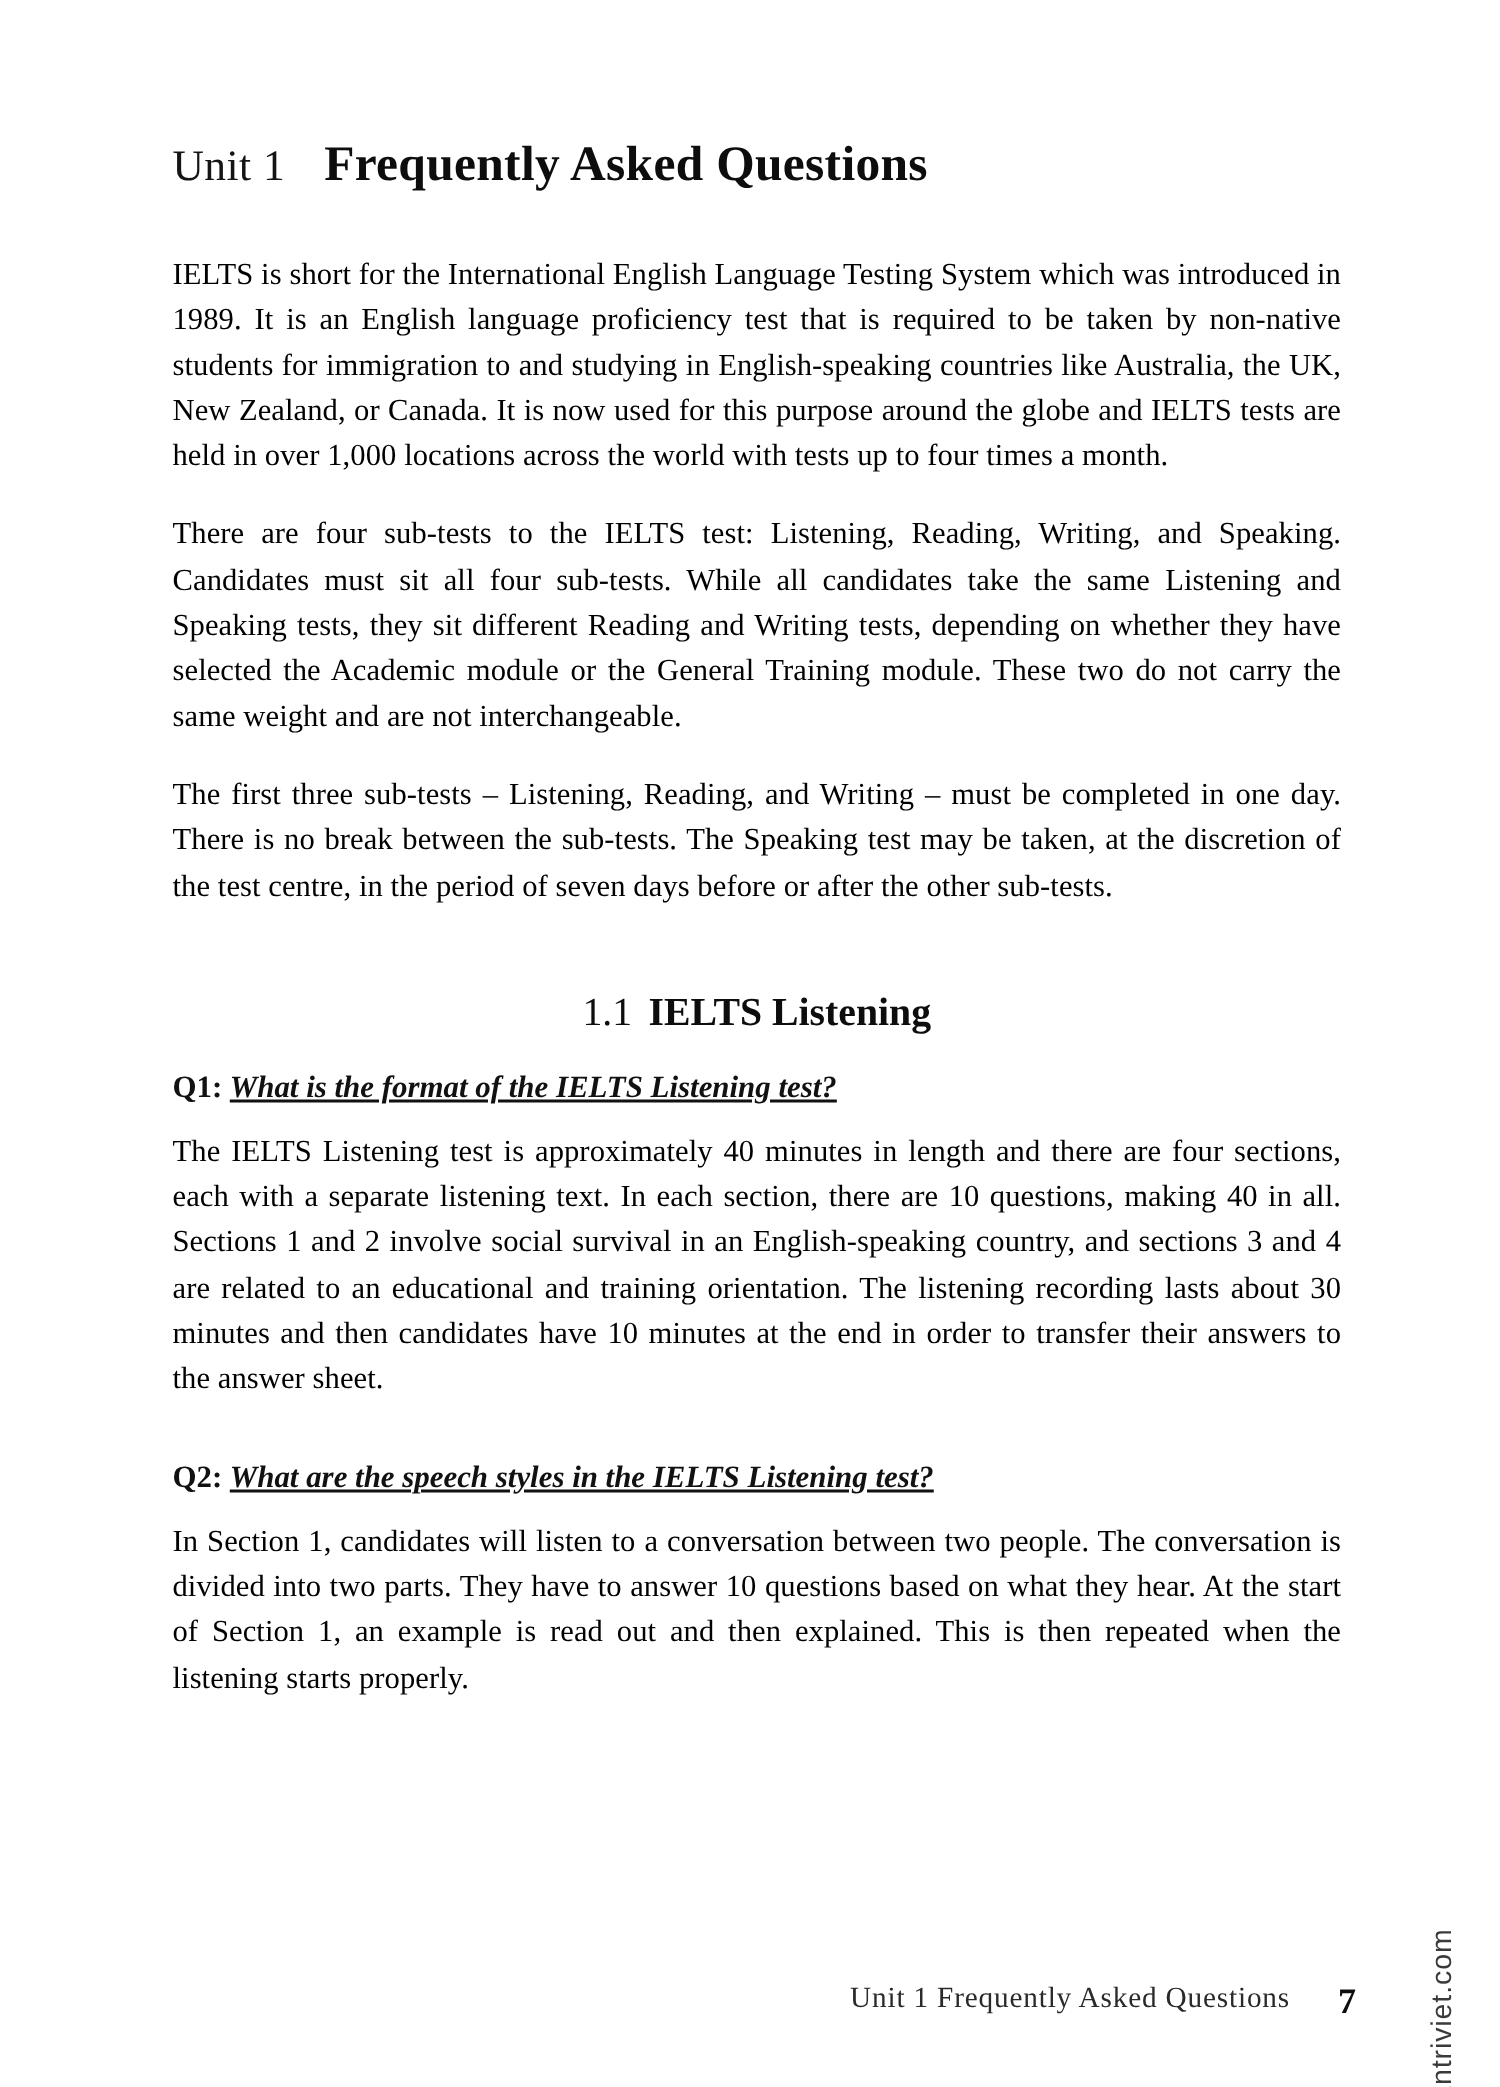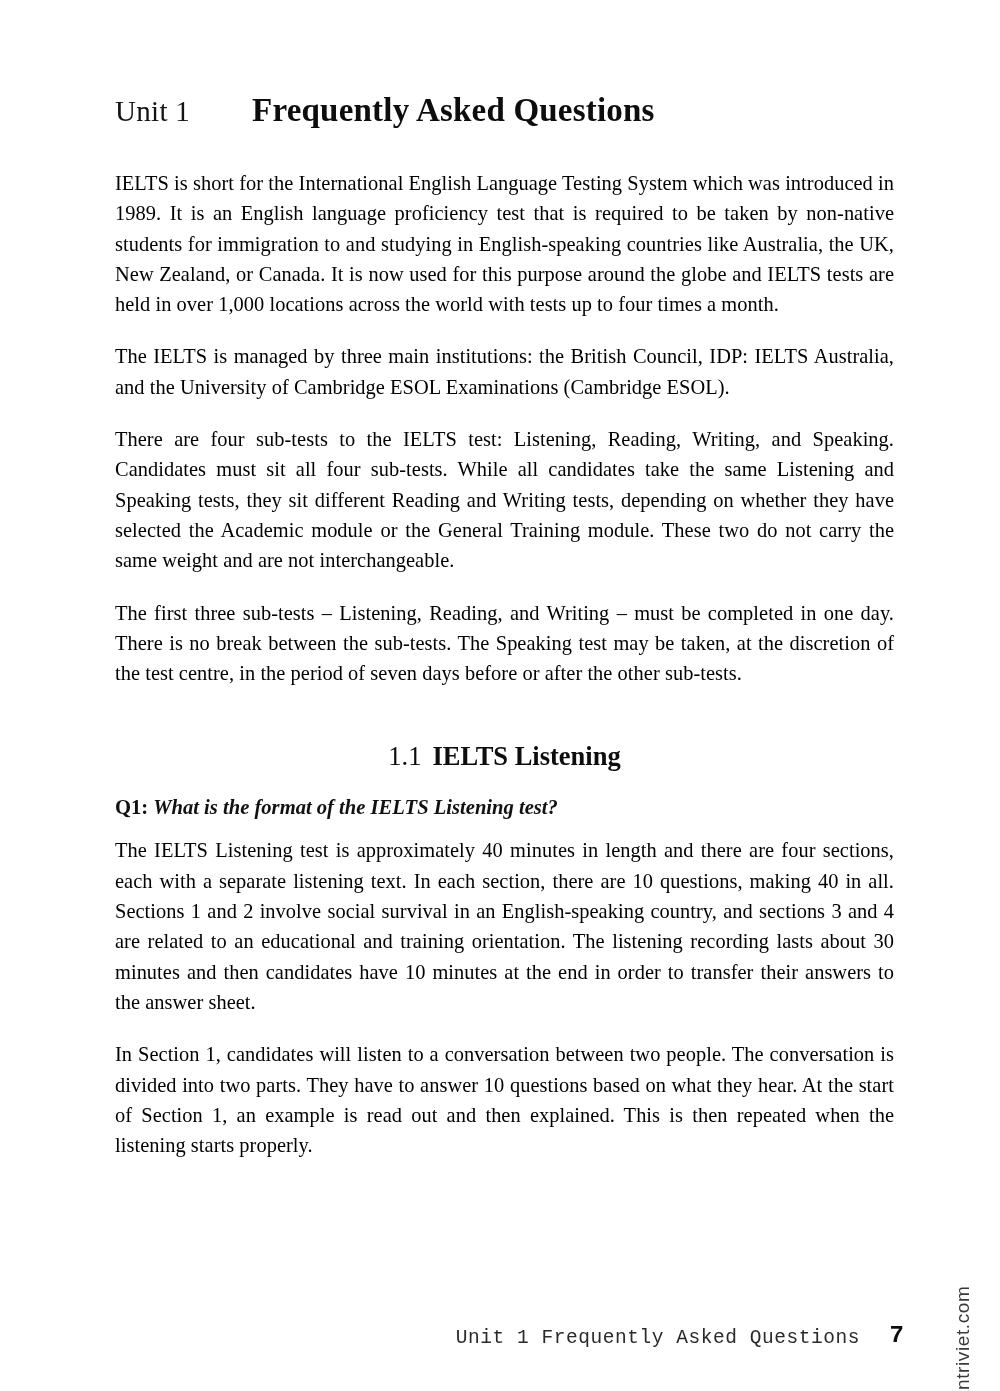--- a/index.html
+++ b/index.html
@@ -39,21 +39,21 @@
     font-size: 29px;
     font-weight: 400;
     letter-spacing: 0.3px;
     color: #141414;
   }
 
   .chapter-title {
     font-size: 33px;
     font-weight: 700;
     letter-spacing: 0.2px;
-    margin-left: 62px;
+    margin-left: 26px;
     color: #0d0d0d;
   }
 
   
   .content {
     position: absolute;
     left: 115px;
     top: 168px;
     width: 779px;
   }
@@ -106,20 +106,21 @@
 
   .question-line .q-label {
     font-weight: 700;
     font-style: normal;
     margin-right: 5px;
   }
 
   .question-line .q-text {
     font-weight: 700;
     font-style: italic;
+    text-decoration: underline;
   }
 
   
   .watermark {
     position: absolute;
     right: 48px;
     top: 1100px;
     transform-origin: right top;
     transform: rotate(-90deg) translate(-100%, 0);
     font-family: "Liberation Sans", "DejaVu Sans", sans-serif;
@@ -130,22 +131,21 @@
   }
 
   
   .footer {
     position: absolute;
     left: 115px;
     right: 96px;
     top: 1322px;
     display: flex;
     justify-content: flex-end;
-    align-items: flex-end;
-    font-family: Liberation Mono, monospace;
+    align-items: flex-start;
   }
 
   .footer-text {
     font-size: 19.5px;
     letter-spacing: 0.55px;
     color: #2a2a2a;
   }
 
   .footer-page {
     font-size: 24px;
@@ -162,33 +162,35 @@
 <div class="page">
 
   <div class="chapter-head">
     <span class="chapter-unit">Unit 1</span>
     <span class="chapter-title">Frequently Asked Questions</span>
   </div>
 
   <div class="content">
 
     <p class="para">IELTS is short for the International English Language Testing System which was introduced in 1989. It is an English language proficiency test that is required to be taken by non-native students for immigration to and studying in English-speaking countries like Australia, the UK, New Zealand, or Canada. It is now used for this purpose around the globe and IELTS tests are held in over 1,000 locations across the world with tests up to four times a month.</p>
-    <p class="para">The IELTS is managed by three main institutions: the British Council, IDP: IELTS Australia, and the University of Cambridge ESOL Examinations (Cambridge ESOL).</p>
     <p class="para">There are four sub-tests to the IELTS test: Listening, Reading, Writing, and Speaking. Candidates must sit all four sub-tests. While all candidates take the same Listening and Speaking tests, they sit different Reading and Writing tests, depending on whether they have selected the Academic module or the General Training module. These two do not carry the same weight and are not interchangeable.</p>
     <p class="para">The first three sub-tests – Listening, Reading, and Writing – must be completed in one day. There is no break between the sub-tests. The Speaking test may be taken, at the discretion of the test centre, in the period of seven days before or after the other sub-tests.</p>
 
     <div class="section-heading">
       <span class="sec-num">1.1</span><span class="sec-title">IELTS Listening</span>
     </div>
 
     <p class="question-line">
       <span class="q-label">Q1:</span><span class="q-text">What is the format of the IELTS Listening test?</span>
     </p>
     <p class="para">The IELTS Listening test is approximately 40 minutes in length and there are four sections, each with a separate listening text. In each section, there are 10 questions, making 40 in all. Sections 1 and 2 involve social survival in an English-speaking country, and sections 3 and 4 are related to an educational and training orientation. The listening recording lasts about 30 minutes and then candidates have 10 minutes at the end in order to transfer their answers to the answer sheet.</p>
 
+    <p class="question-line spaced-top">
+      <span class="q-label">Q2:</span><span class="q-text">What are the speech styles in the IELTS Listening test?</span>
+    </p>
     <p class="para">In Section 1, candidates will listen to a conversation between two people. The conversation is divided into two parts. They have to answer 10 questions based on what they hear. At the start of Section 1, an example is read out and then explained. This is then repeated when the listening starts properly.</p>
 
   </div>
 
   <div class="watermark">www.nhantriviet.com</div>
 
   <div class="footer">
     <span class="footer-text">Unit 1 Frequently Asked Questions</span>
     <span class="footer-page">7</span>
   </div>

